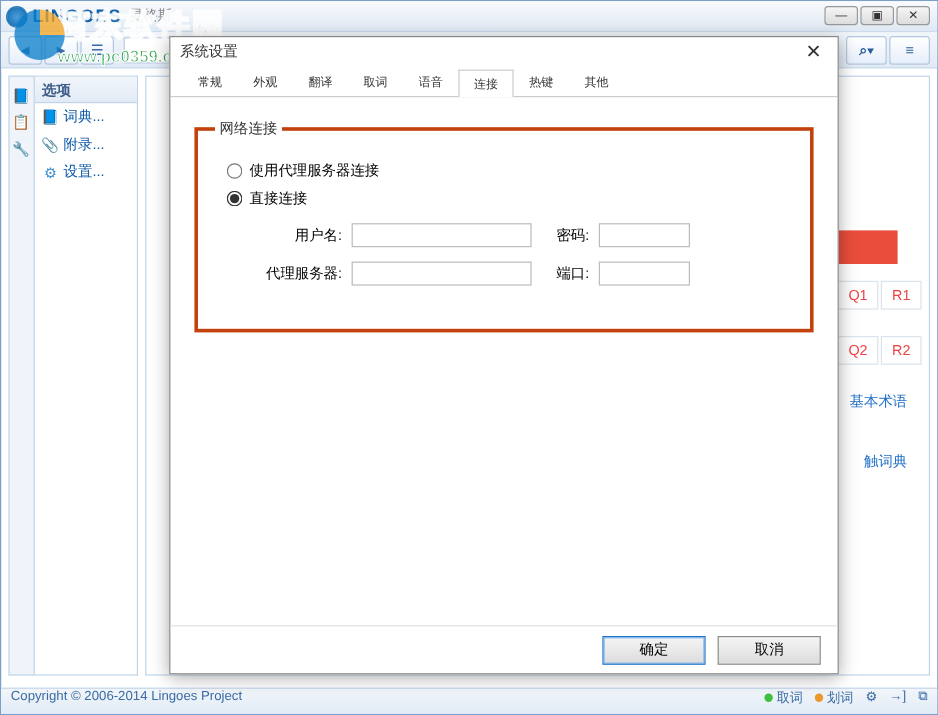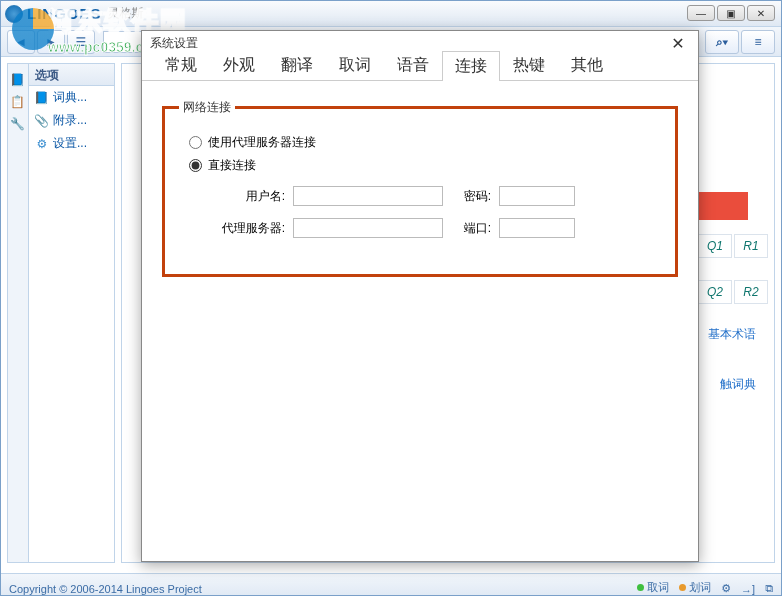--- a/index.html
+++ b/index.html
@@ -150,35 +150,34 @@
     .red-box {
       position: absolute;
       right: 26px; top: 128px;
       width: 60px; height: 28px;
       background: #ea4d3c;
     }
     .cell-row { position:absolute; right:6px; display:flex; gap:2px; }
     .cell {
       width: 34px; height: 24px;
       border:1px solid #dbe3ec;
-      color:#0f766e;
+      color:#ef4444;
       display:flex;align-items:center;justify-content:center;
       background:#fff;
-      font-style:italic;
     }
     .link-text { position:absolute; right:18px; color:#1f6ec9; }
     
     .statusbar {
       position: absolute;
       left:0; right:0; bottom:0;
       height: 22px;
       background: linear-gradient(#f2f6fb,#e1eaf5);
       border-top: 1px solid #c0d4e9;
       display:flex;
-      align-items:flex-end;
+      align-items:flex-start;
       padding: 0 8px;
       font-size: 11px;
       color:#3b6ca5;
     }
     .statusbar .sp { flex:1; }
     .stat-item { margin-left:10px; display:inline-flex;align-items:center;gap:3px;}
     .dot { width:7px;height:7px;border-radius:50%; }
     .dot-green { background:#3fbf3f; }
     .dot-orange { background:#e89a2d; }
     
@@ -234,21 +233,21 @@
       padding-left:10px;
       height:26px;
       align-items: flex-end;
     }
     .tab {
       padding: 4px 12px;
       border:1px solid transparent;
       border-bottom:none;
       color:#333;
       cursor:pointer;
-      font-size:16px;
+      font-size:10px;
       margin-right:0;
     }
     .tab.active {
       border-color:#ccc;
       background:#fff;
       position:relative;
       top:1px;
     }
     .dlg-body {
       flex:1;
@@ -412,13 +411,17 @@
         <input class="txt small" type="password" value="" style="">
       </div>
       <div class="form-row">
         <label>代理服务器:</label>
         <input class="txt wide" value="" style="">
         <label class="short">端口:</label>
         <input class="txt small" value="" style="">
       </div>
     </fieldset>
   </div>
+  <div class="dlg-footer">
+    <button class="btn primary">确定</button>
+    <button class="btn">取消</button>
+  </div>
 </div>
 
 </body></html>

